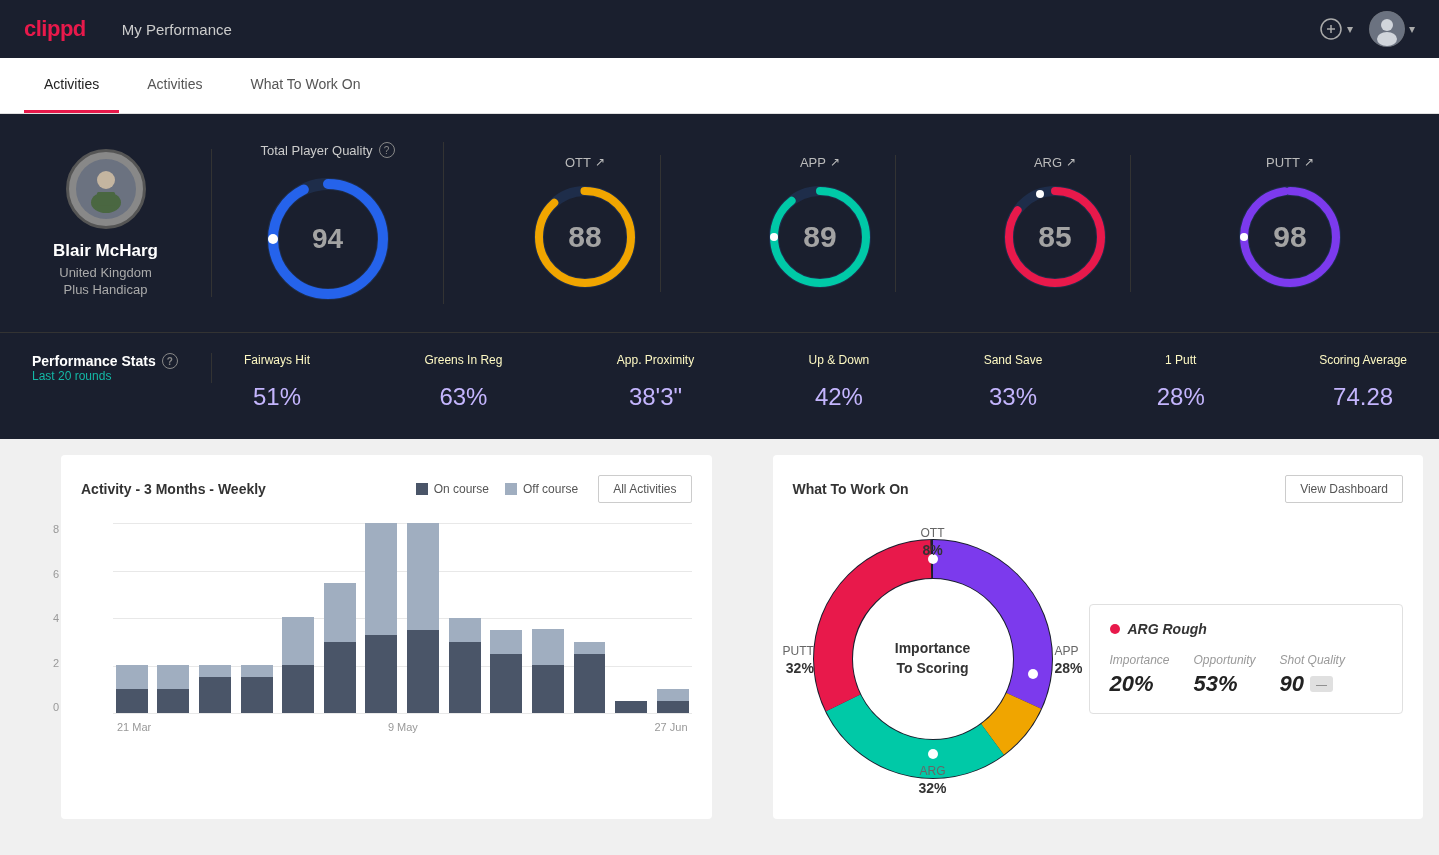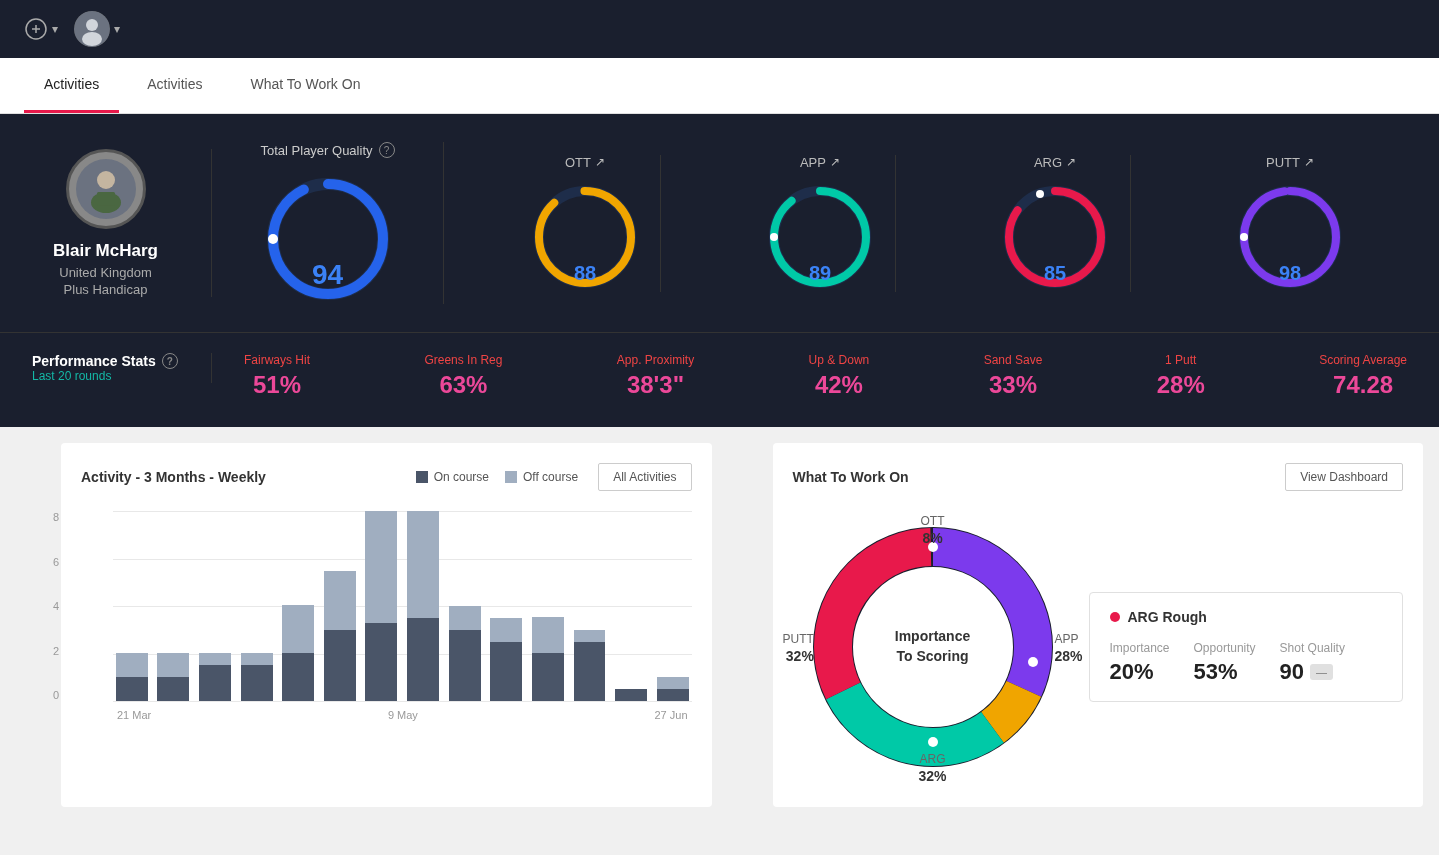--- a/index.html
+++ b/index.html
@@ -107,26 +107,25 @@
       display: flex; align-items: center; justify-content: center;
       font-size: 10px;
     }
 
     .ring-container { position: relative; display: inline-block; }
     .ring-container svg { display: block; }
     .ring-value {
       position: absolute;
       top: 50%; left: 50%;
       transform: translate(-50%, -50%);
-      color: #3b82f6;
+      color: #a3a3a3;
       font-size: 28px;
       font-weight: 700;
-      margin-top: 36px;
-    }
-    .ring-value.small { font-size: 20px; }
+    }
+    .ring-value.small { font-size: 30px; }
 
     .category-scores {
       display: flex;
       flex: 1;
       justify-content: space-around;
       padding-left: 24px;
     }
     .cat-score {
       display: flex;
       flex-direction: column;
@@ -160,22 +159,22 @@
     }
     .trad-label { color: #fff; font-size: 14px; font-weight: 600; display: flex; align-items: center; gap: 6px; }
     .trad-sublabel { color: #14b8a6; font-size: 12px; }
     .stat-items {
       display: flex;
       flex: 1;
       padding-left: 32px;
       justify-content: space-between;
     }
     .stat-item { text-align: center; }
-    .stat-name { color: #ef4444; font-size: 12px; margin-bottom: 4px; }
-    .stat-value { color: #ec4899; font-size: 24px; font-weight: 700; }
+    .stat-name { color: #fef9c3; font-size: 12px; margin-bottom: 16px; }
+    .stat-value { color: #c4b5fd; font-size: 24px; font-weight: 400; }
 
     
     .main-content {
       display: flex;
       gap: 16px;
       padding: 16px;
       background: #f0f0f0;
     }
 
     .card {
@@ -270,20 +269,21 @@
 
     .wtwo-content { display: flex; gap: 16px; align-items: center; }
 
     .detail-card {
       background: #fff;
       border: 1px solid #e0e0e0;
       border-radius: 4px;
       padding: 16px 20px;
       flex: 1;
       min-width: 260px;
+      font-style: italic;
     }
     .detail-title {
       display: flex;
       align-items: center;
       gap: 8px;
       font-size: 14px;
       font-weight: 600;
       color: #333;
       margin-bottom: 16px;
     }
@@ -310,20 +310,24 @@
       vertical-align: middle;
     }
 
     
     .ring-svg { transform: rotate(-90deg); }
   </style>
 </head>
 <body>
 
 <div class="header">
+  <div class="header-left">
+    <div class="logo">clippd</div>
+    <div class="header-title">My Performance</div>
+  </div>
   <div class="header-right">
     <div class="header-icon">
       <svg width="24" height="24" viewBox="0 0 24 24" fill="none" stroke="#aaa" stroke-width="1.5">
         <circle cx="12" cy="12" r="10"></circle>
         <line x1="12" y1="8" x2="12" y2="16"></line>
         <line x1="8" y1="12" x2="16" y2="12"></line>
       </svg>
       <span style="color:#aaa;font-size:12px">▾</span>
     </div>
     <div class="header-icon">

